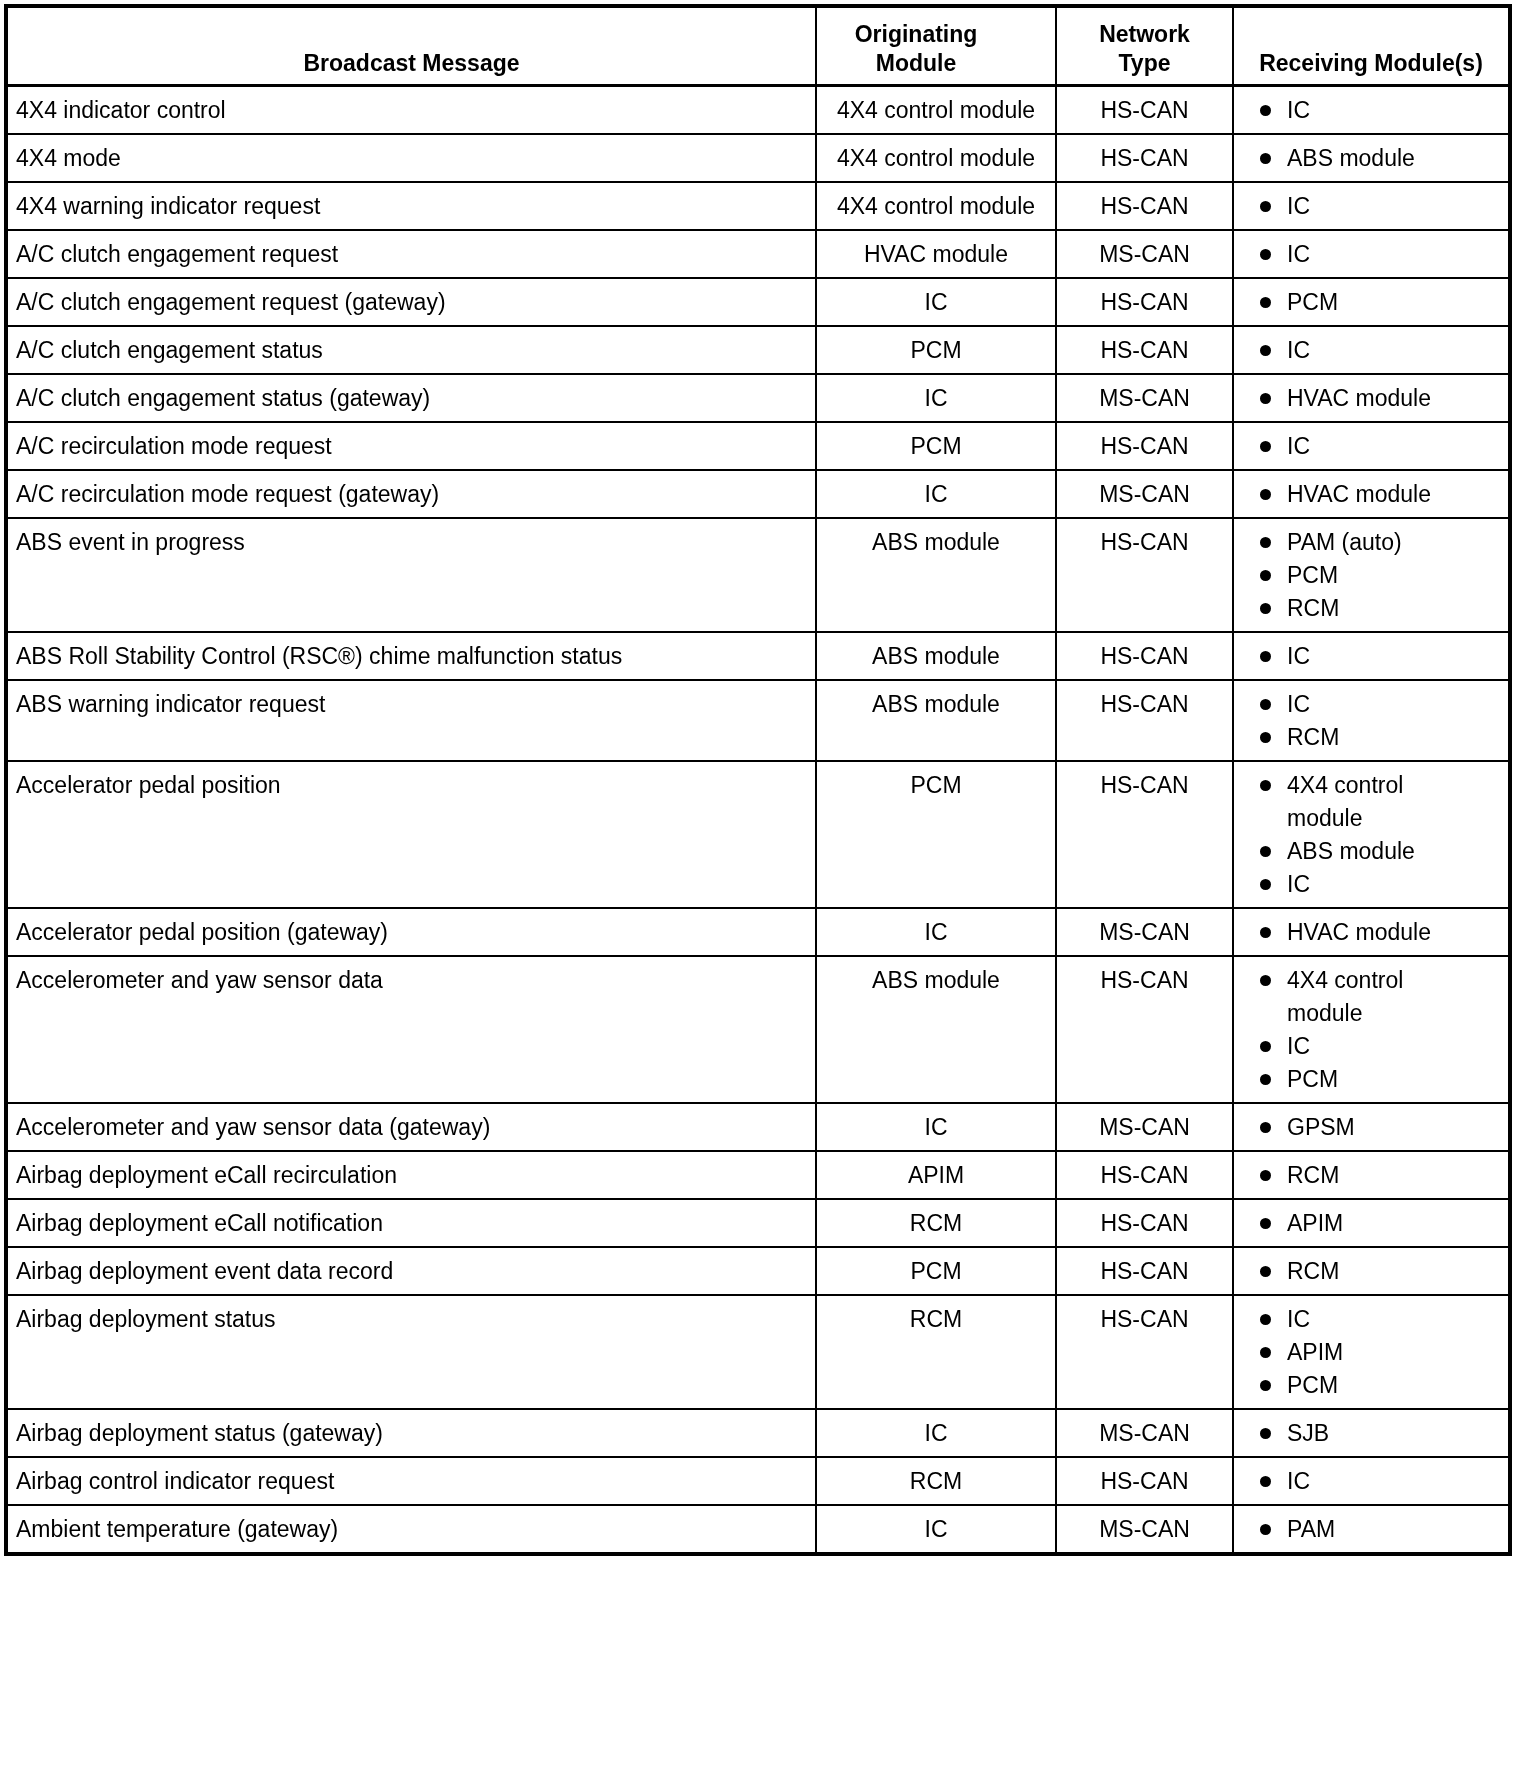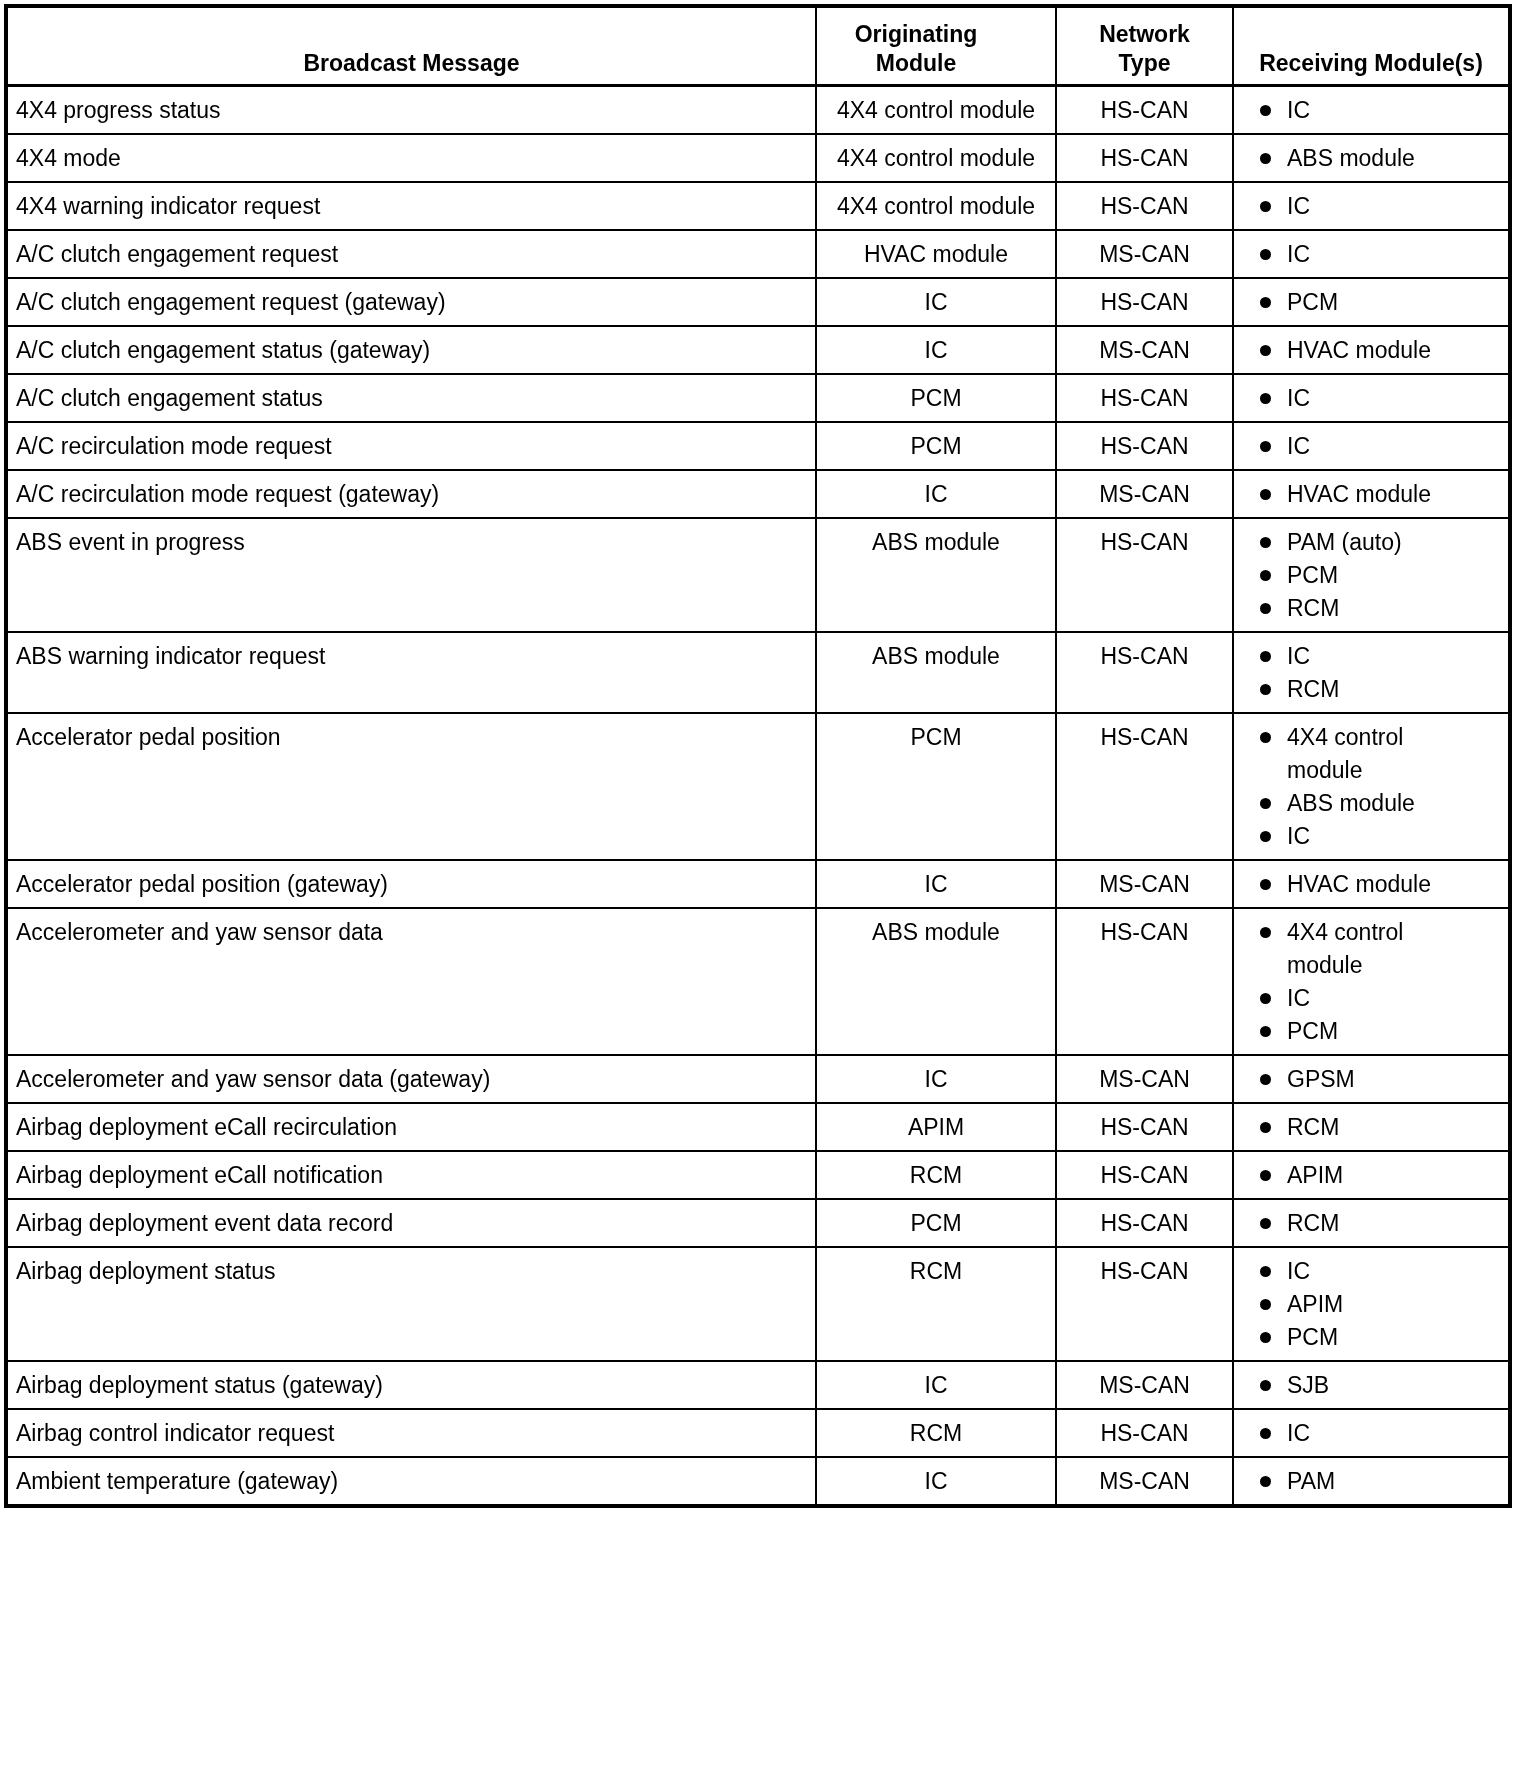--- a/index.html
+++ b/index.html
@@ -63,21 +63,21 @@
   <thead data-name="table-header">
     <tr data-name="header-row">
       <th data-name="header-broadcast-message">Broadcast Message</th>
       <th data-name="header-originating-module" style="padding-right:40px;">Originating Module</th>
       <th data-name="header-network-type" style="padding-left:40px;padding-right:40px;">Network Type</th>
       <th data-name="header-receiving-modules">Receiving Module(s)</th>
     </tr>
   </thead>
   <tbody id="table-body" data-name="table-body">
       <tr data-name="table-row">
-        <td class="msg" data-name="broadcast-message-cell">4X4 progress status</td>
+        <td class="msg" data-name="broadcast-message-cell">4X4 indicator control</td>
         <td class="orig" data-name="originating-module-cell">4X4 control module</td>
         <td class="net" data-name="network-type-cell">HS-CAN</td>
         <td class="recv-cell" data-name="receiving-modules-cell">
           <ul class="recv" data-name="receiving-modules-list">
             <li data-name="receiving-module-item"><span data-name="bullet-dot-icon"></span><span data-name="receiving-module-label">IC</span></li>
           </ul>
         </td>
       </tr>
       <tr data-name="table-row">
         <td class="msg" data-name="broadcast-message-cell">4X4 mode</td>
@@ -113,36 +113,36 @@
         <td class="msg" data-name="broadcast-message-cell">A/C clutch engagement request (gateway)</td>
         <td class="orig" data-name="originating-module-cell">IC</td>
         <td class="net" data-name="network-type-cell">HS-CAN</td>
         <td class="recv-cell" data-name="receiving-modules-cell">
           <ul class="recv" data-name="receiving-modules-list">
             <li data-name="receiving-module-item"><span data-name="bullet-dot-icon"></span><span data-name="receiving-module-label">PCM</span></li>
           </ul>
         </td>
       </tr>
       <tr data-name="table-row">
-        <td class="msg" data-name="broadcast-message-cell">A/C clutch engagement status (gateway)</td>
-        <td class="orig" data-name="originating-module-cell">IC</td>
-        <td class="net" data-name="network-type-cell">MS-CAN</td>
-        <td class="recv-cell" data-name="receiving-modules-cell">
-          <ul class="recv" data-name="receiving-modules-list">
-            <li data-name="receiving-module-item"><span data-name="bullet-dot-icon"></span><span data-name="receiving-module-label">HVAC module</span></li>
-          </ul>
-        </td>
-      </tr>
-      <tr data-name="table-row">
         <td class="msg" data-name="broadcast-message-cell">A/C clutch engagement status</td>
         <td class="orig" data-name="originating-module-cell">PCM</td>
         <td class="net" data-name="network-type-cell">HS-CAN</td>
         <td class="recv-cell" data-name="receiving-modules-cell">
           <ul class="recv" data-name="receiving-modules-list">
             <li data-name="receiving-module-item"><span data-name="bullet-dot-icon"></span><span data-name="receiving-module-label">IC</span></li>
+          </ul>
+        </td>
+      </tr>
+      <tr data-name="table-row">
+        <td class="msg" data-name="broadcast-message-cell">A/C clutch engagement status (gateway)</td>
+        <td class="orig" data-name="originating-module-cell">IC</td>
+        <td class="net" data-name="network-type-cell">MS-CAN</td>
+        <td class="recv-cell" data-name="receiving-modules-cell">
+          <ul class="recv" data-name="receiving-modules-list">
+            <li data-name="receiving-module-item"><span data-name="bullet-dot-icon"></span><span data-name="receiving-module-label">HVAC module</span></li>
           </ul>
         </td>
       </tr>
       <tr data-name="table-row">
         <td class="msg" data-name="broadcast-message-cell">A/C recirculation mode request</td>
         <td class="orig" data-name="originating-module-cell">PCM</td>
         <td class="net" data-name="network-type-cell">HS-CAN</td>
         <td class="recv-cell" data-name="receiving-modules-cell">
           <ul class="recv" data-name="receiving-modules-list">
             <li data-name="receiving-module-item"><span data-name="bullet-dot-icon"></span><span data-name="receiving-module-label">IC</span></li>
@@ -161,20 +161,30 @@
       </tr>
       <tr data-name="table-row">
         <td class="msg" data-name="broadcast-message-cell">ABS event in progress</td>
         <td class="orig" data-name="originating-module-cell">ABS module</td>
         <td class="net" data-name="network-type-cell">HS-CAN</td>
         <td class="recv-cell" data-name="receiving-modules-cell">
           <ul class="recv" data-name="receiving-modules-list">
             <li data-name="receiving-module-item"><span data-name="bullet-dot-icon"></span><span data-name="receiving-module-label">PAM (auto)</span></li>
             <li data-name="receiving-module-item"><span data-name="bullet-dot-icon"></span><span data-name="receiving-module-label">PCM</span></li>
             <li data-name="receiving-module-item"><span data-name="bullet-dot-icon"></span><span data-name="receiving-module-label">RCM</span></li>
+          </ul>
+        </td>
+      </tr>
+      <tr data-name="table-row">
+        <td class="msg" data-name="broadcast-message-cell">ABS Roll Stability Control (RSC®) chime malfunction status</td>
+        <td class="orig" data-name="originating-module-cell">ABS module</td>
+        <td class="net" data-name="network-type-cell">HS-CAN</td>
+        <td class="recv-cell" data-name="receiving-modules-cell">
+          <ul class="recv" data-name="receiving-modules-list">
+            <li data-name="receiving-module-item"><span data-name="bullet-dot-icon"></span><span data-name="receiving-module-label">IC</span></li>
           </ul>
         </td>
       </tr>
       <tr data-name="table-row">
         <td class="msg" data-name="broadcast-message-cell">ABS warning indicator request</td>
         <td class="orig" data-name="originating-module-cell">ABS module</td>
         <td class="net" data-name="network-type-cell">HS-CAN</td>
         <td class="recv-cell" data-name="receiving-modules-cell">
           <ul class="recv" data-name="receiving-modules-list">
             <li data-name="receiving-module-item"><span data-name="bullet-dot-icon"></span><span data-name="receiving-module-label">IC</span></li>

